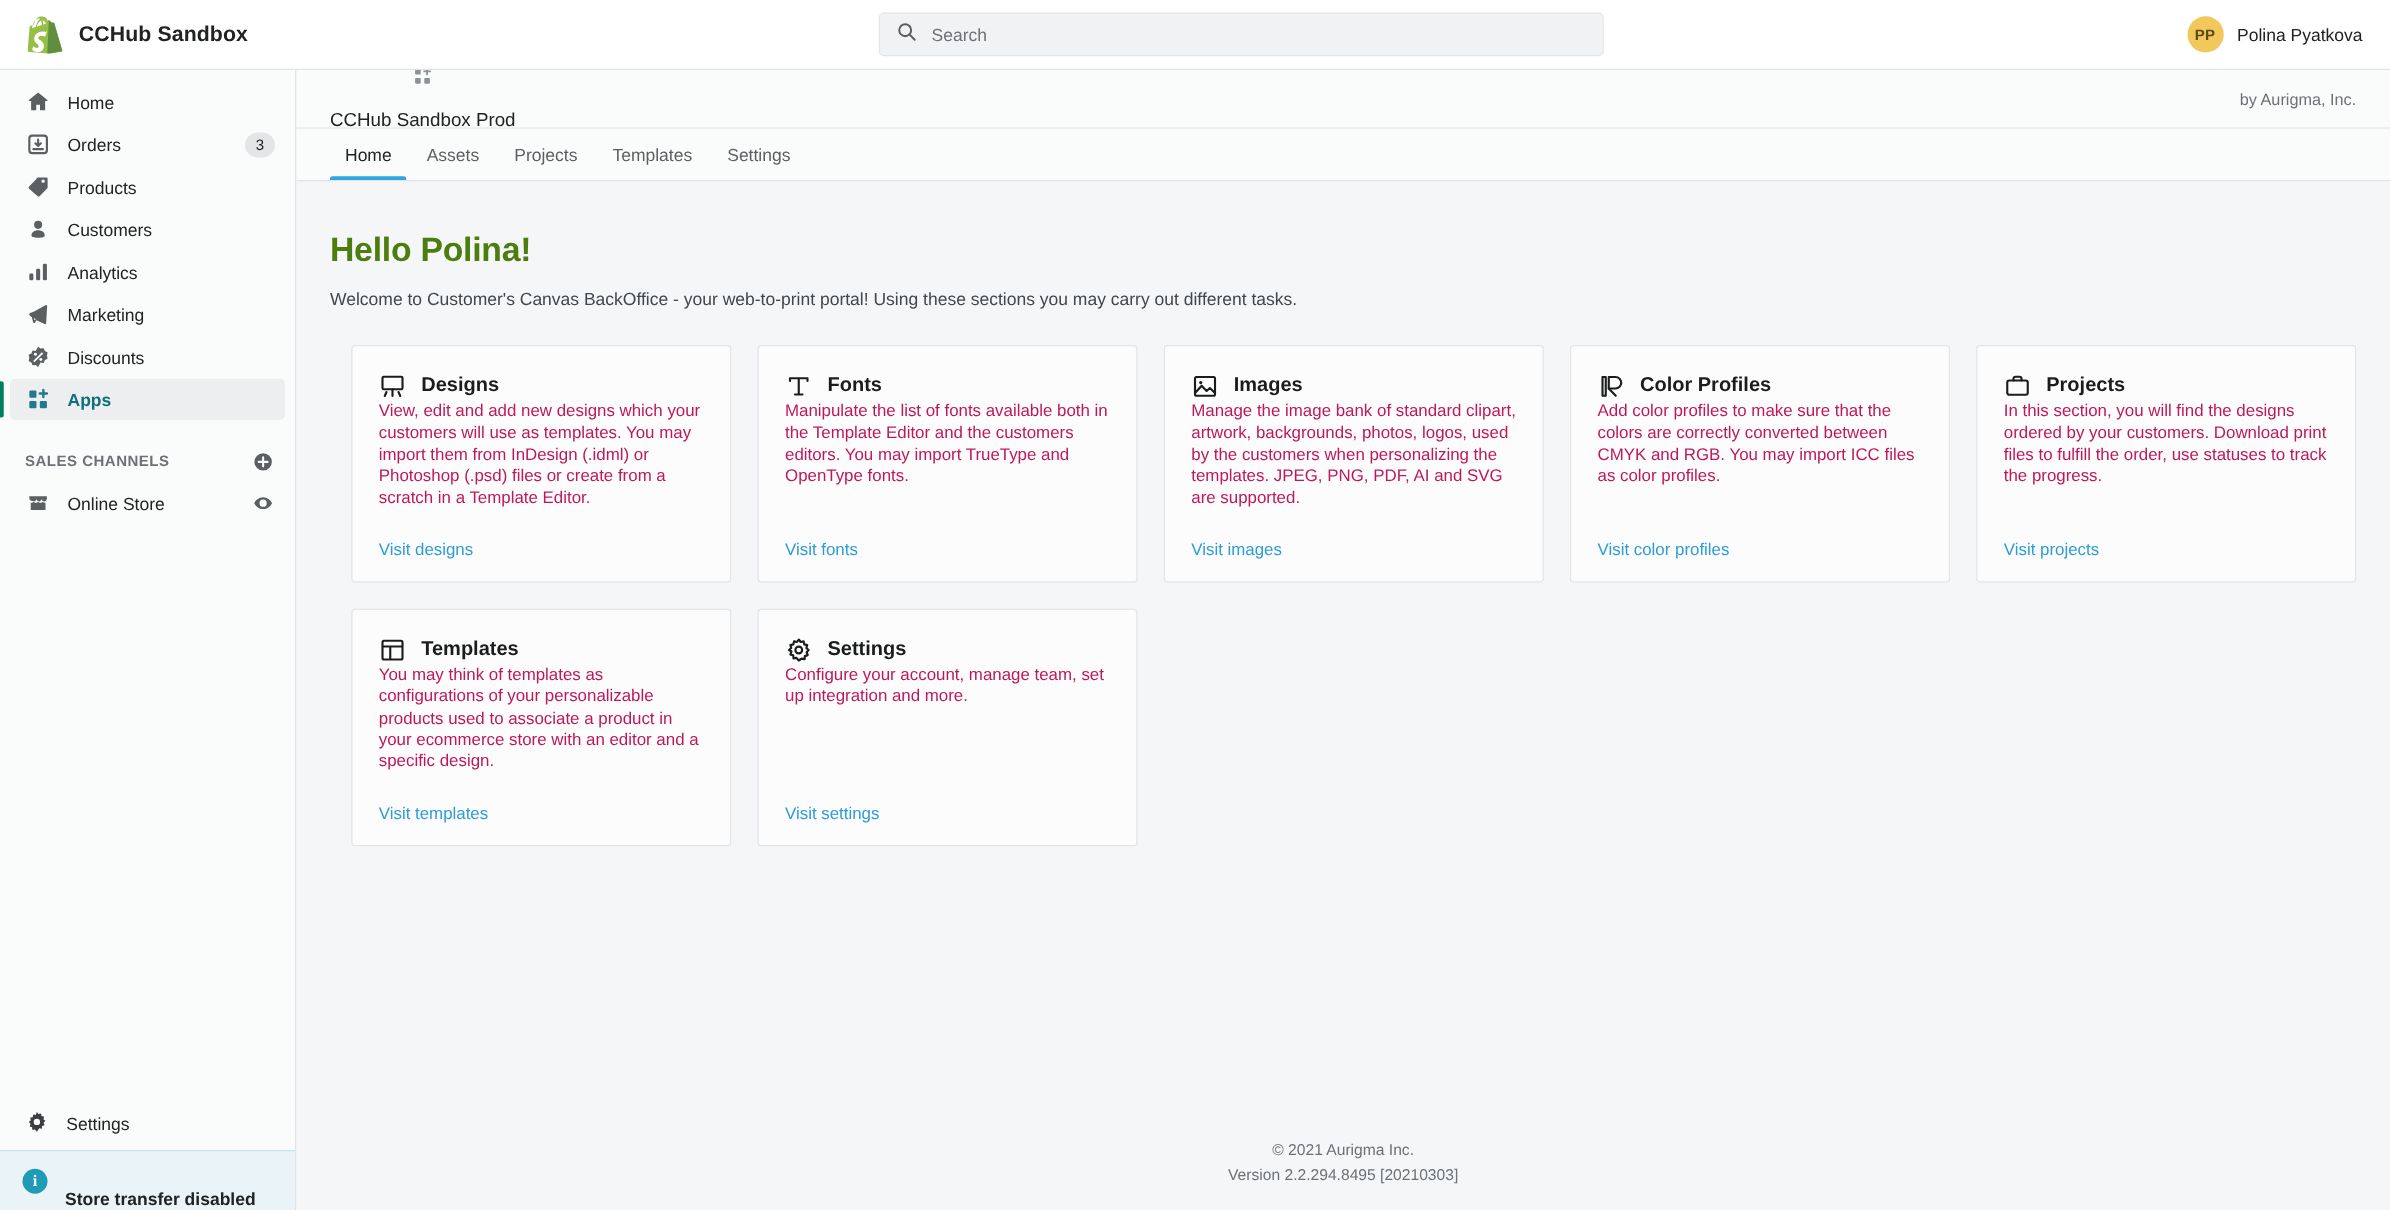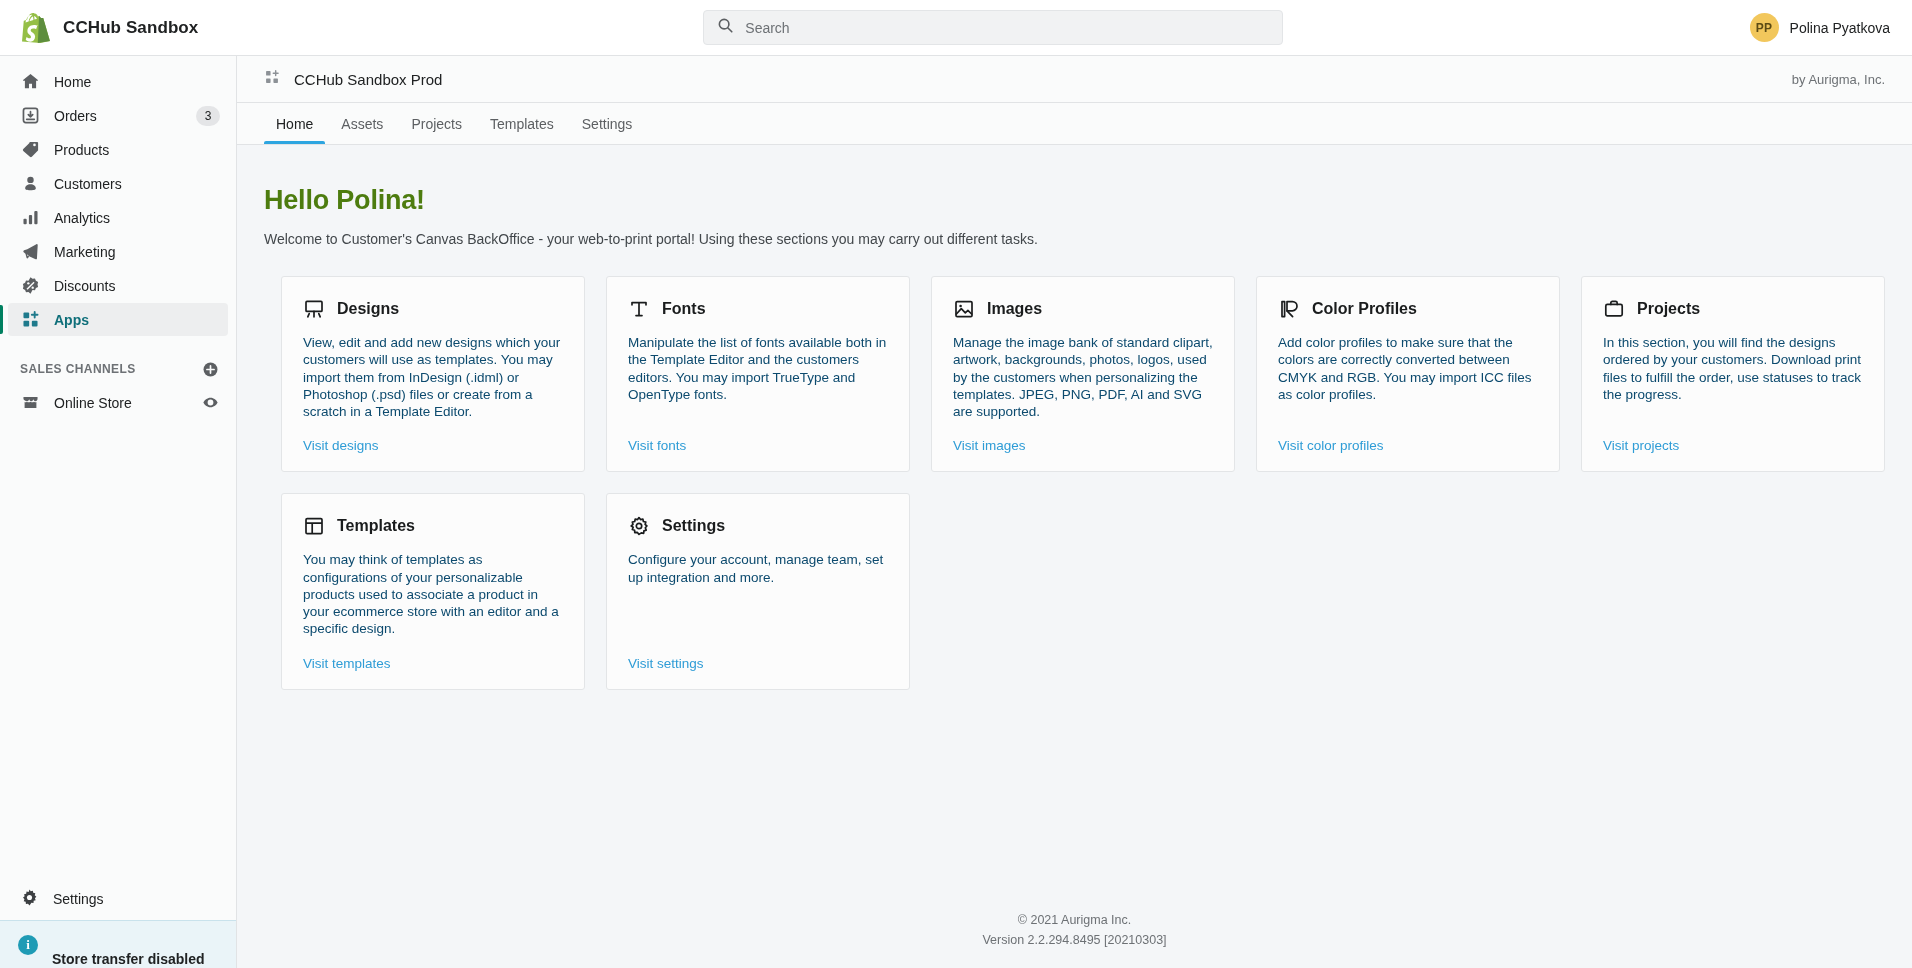--- a/index.html
+++ b/index.html
@@ -154,21 +154,21 @@
     display: flex; flex-direction: column;
     overflow: hidden;
   }
   .app-header {
     height: 47px; min-height: 47px;
     background: #fafbfb;
     border-bottom: 1px solid #e1e3e5;
     display: flex; align-items: center;
     padding: 0 27px;
   }
-  .app-header-left { display: flex; align-items: center; gap: 14px; }
+  .app-header-left { display: flex; align-items: center; gap: 14px; flex-direction: column; }
   .app-title { font-size: 15px; color: #202223; }
   .app-by { margin-left: auto; font-size: 13px; color: #6d7175; }
 
   .tabbar {
     height: 42px; min-height: 42px;
     background: #fafbfb;
     border-bottom: 1px solid #e1e3e5;
     display: flex; align-items: stretch;
     padding: 0 27px;
     gap: 4px;
@@ -216,23 +216,23 @@
     padding: 21px 21px 18px 21px;
     display: flex; flex-direction: column;
     min-height: 190px;
   }
   .card-head {
     display: flex; align-items: center; gap: 12px;
   }
   .card-icon { width: 22px; height: 22px; flex: none; display:block; }
   .card-title { font-size: 16px; font-weight: 600; color: #1a1c1d; }
   .card-text {
-    margin-top: 14px;
+    margin-top: 0;
     font-size: 13.5px; line-height: 1.28;
-    color: #0c4a6e;
+    color: #be185d;
     flex: 1;
   }
   .card-link {
     margin-top: 18px;
     font-size: 13.5px; color: #2e9cd6;
     cursor: pointer; text-decoration: none;
     align-self: flex-start;
   }
 
   .footer {

